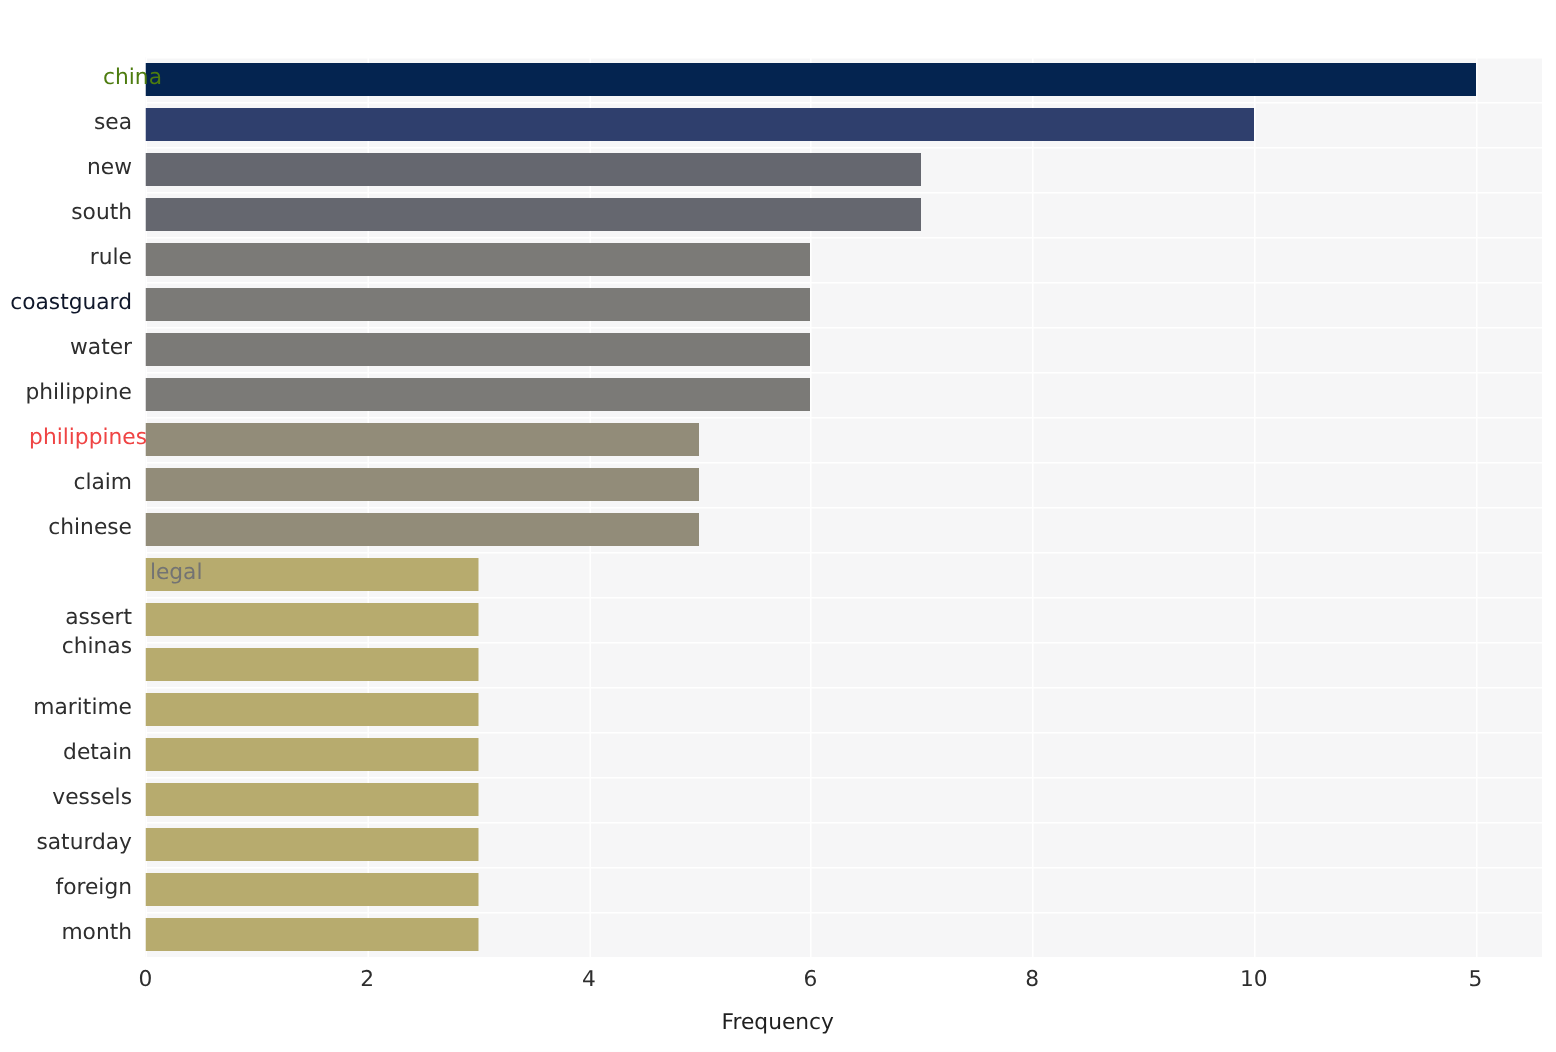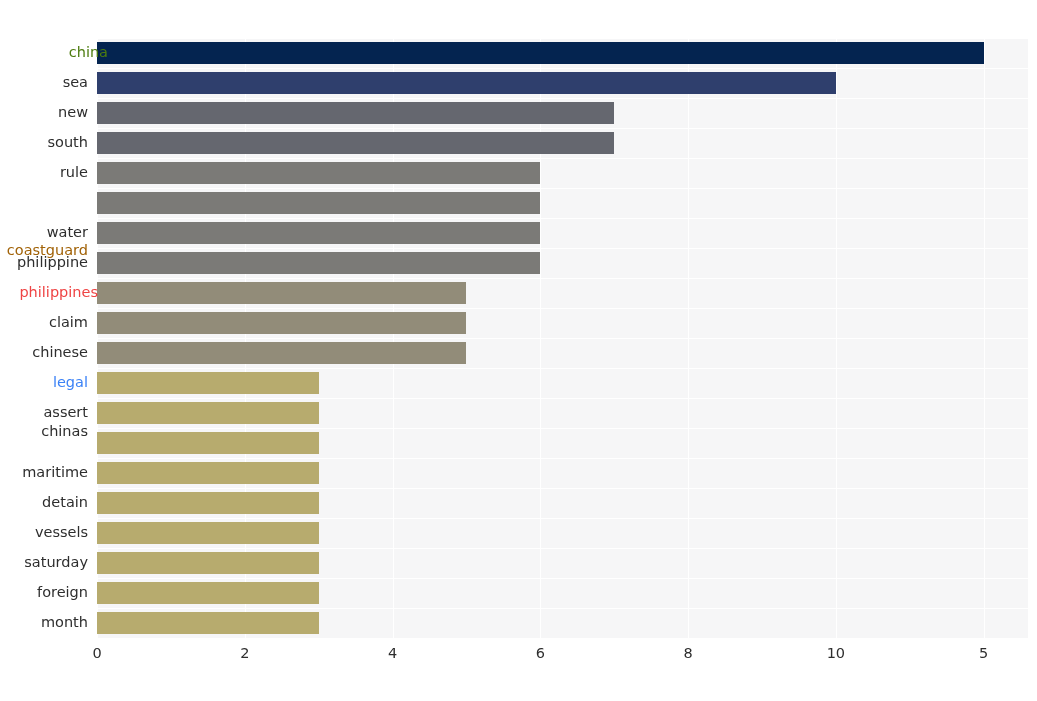--- a/index.html
+++ b/index.html
@@ -208,40 +208,41 @@
         </div>
       </div>
   </div>
 
   <div id="ylabels">
       <div class="ytick-inner" style="left: 0px; width: 88px; top: 6px; color: #4d7c0f; margin-left: 20px;">china</div>
       <div class="ytick-inner" style="left: 0px; width: 88px; top: 36px; color: rgb(46, 46, 46);">sea</div>
       <div class="ytick-inner" style="left: 0px; width: 88px; top: 66px; color: rgb(46, 46, 46);">new</div>
       <div class="ytick-inner" style="left: 0px; width: 88px; top: 96px; color: rgb(46, 46, 46);">south</div>
       <div class="ytick-inner" style="left: 0px; width: 88px; top: 126px; color: rgb(46, 46, 46);">rule</div>
-      <div class="ytick-inner" style="left: 0px; width: 88px; top: 156px; color: #a16207; margin-top: 48px;">coastguard</div>
+      <div class="ytick-inner" style="left: 0px; width: 88px; top: 156px; color: #0f172a;">coastguard</div>
       <div class="ytick-inner" style="left: 0px; width: 88px; top: 186px; color: rgb(46, 46, 46);">water</div>
       <div class="ytick-inner" style="left: 0px; width: 88px; top: 216px; color: rgb(46, 46, 46);">philippine</div>
       <div class="ytick-inner" style="left: 10px; width: 88px; top: 246px; color: #ef4444; text-align: right;">philippines</div>
       <div class="ytick-inner" style="left: 0px; width: 88px; top: 276px; color: rgb(46, 46, 46);">claim</div>
       <div class="ytick-inner" style="left: 0px; width: 88px; top: 306px; color: rgb(46, 46, 46);">chinese</div>
-      <div class="ytick-inner" style="left: 0px; width: 88px; top: 336px; color: #3b82f6;">legal</div>
+      <div class="ytick-inner" style="left: 0px; width: 88px; top: 336px; color: #737373; padding-left: 47px;">legal</div>
       <div class="ytick-inner" style="left: 0px; width: 88px; top: 366px; color: rgb(46, 46, 46);">assert</div>
       <div class="ytick-inner" style="left: 0px; width: 88px; top: 385px; color: rgb(46, 46, 46);">chinas</div>
       <div class="ytick-inner" style="left: 0px; width: 88px; top: 426px; color: rgb(46, 46, 46);">maritime</div>
       <div class="ytick-inner" style="left: 0px; width: 88px; top: 456px; color: rgb(46, 46, 46);">detain</div>
       <div class="ytick-inner" style="left: 0px; width: 88px; top: 486px; color: rgb(46, 46, 46); text-align: right;">vessels</div>
       <div class="ytick-inner" style="left: 0px; width: 88px; top: 516px; color: rgb(46, 46, 46);">saturday</div>
       <div class="ytick-inner" style="left: 0px; width: 88px; top: 546px; color: rgb(46, 46, 46);">foreign</div>
       <div class="ytick-inner" style="left: 0px; width: 88px; top: 576px; color: rgb(46, 46, 46);">month</div>
     </div>
   <div id="xlabels">
       <div class="xtick" style="left: 97px; color: rgb(46, 46, 46);">0</div>
       <div class="xtick" style="left: 244.778px; color: rgb(46, 46, 46);">2</div>
       <div class="xtick" style="left: 392.556px; color: rgb(46, 46, 46);">4</div>
       <div class="xtick" style="left: 540.333px; color: rgb(46, 46, 46);">6</div>
       <div class="xtick" style="left: 688.111px; color: rgb(46, 46, 46);">8</div>
       <div class="xtick" style="left: 835.889px; color: rgb(46, 46, 46);">10</div>
       <div class="xtick" style="left: 983.667px; color: rgb(46, 46, 46);">5</div>
     </div>
 
+  <div id="xaxis-label">Frequency</div>
 
 </div>
 
 </body></html>

